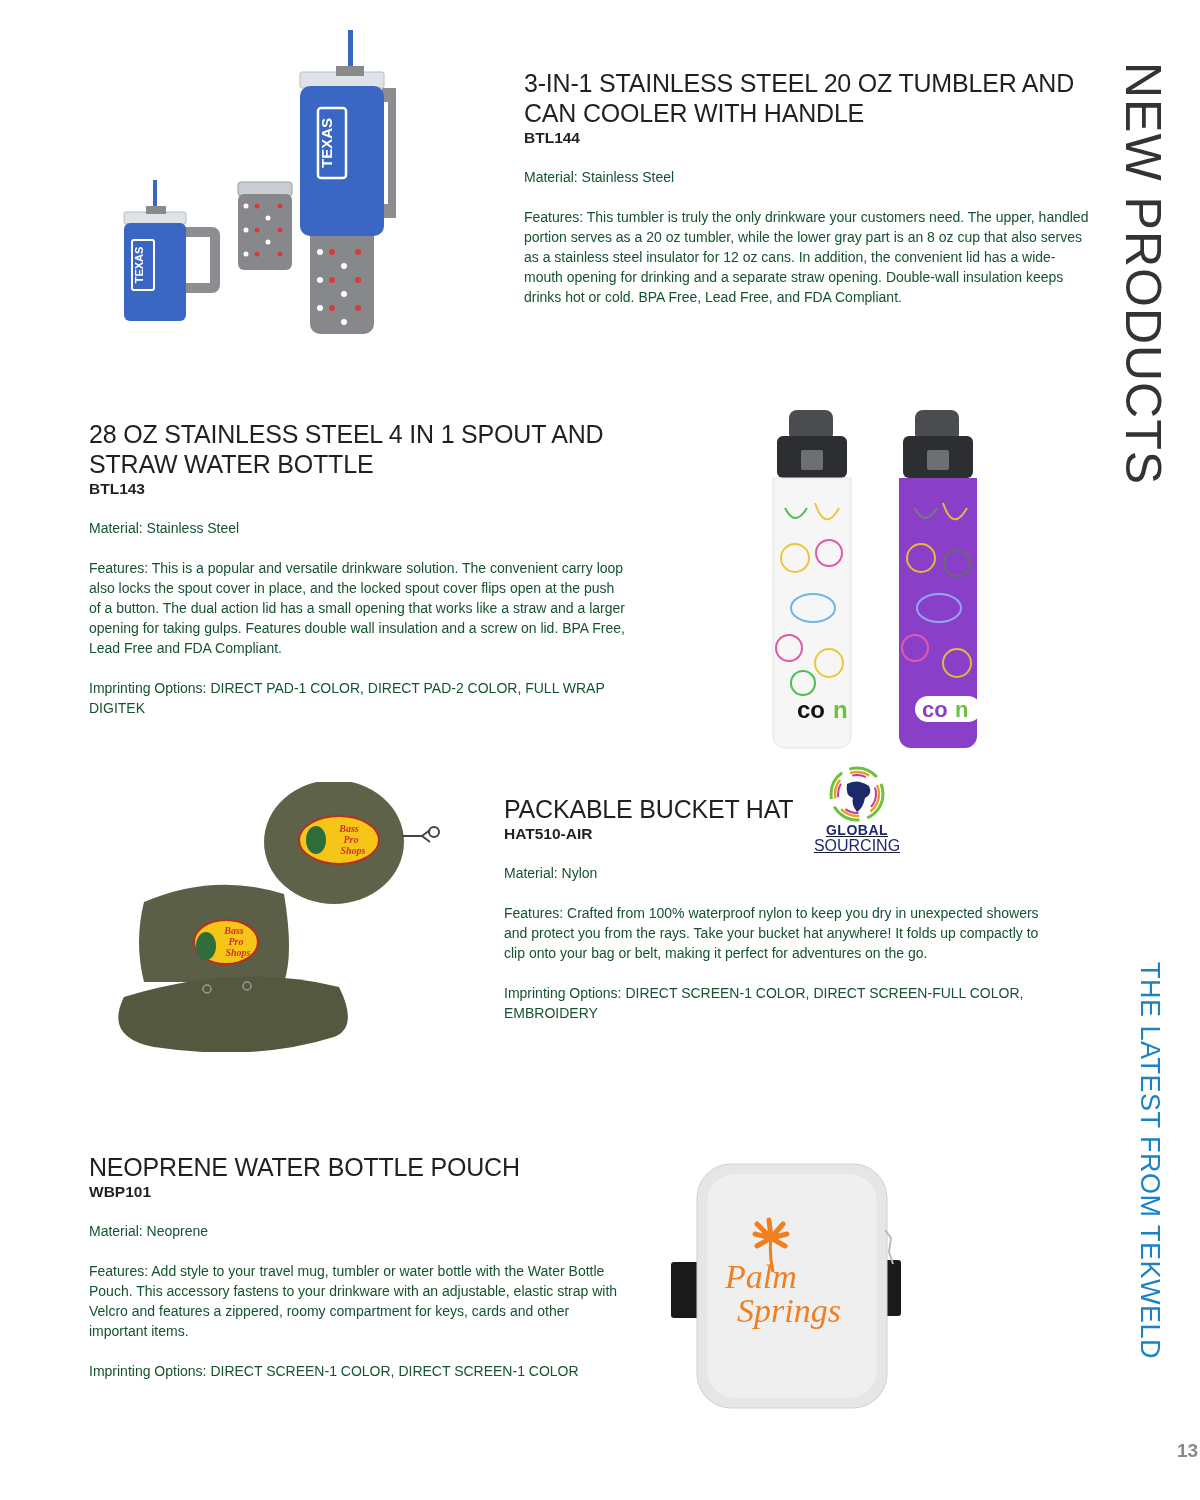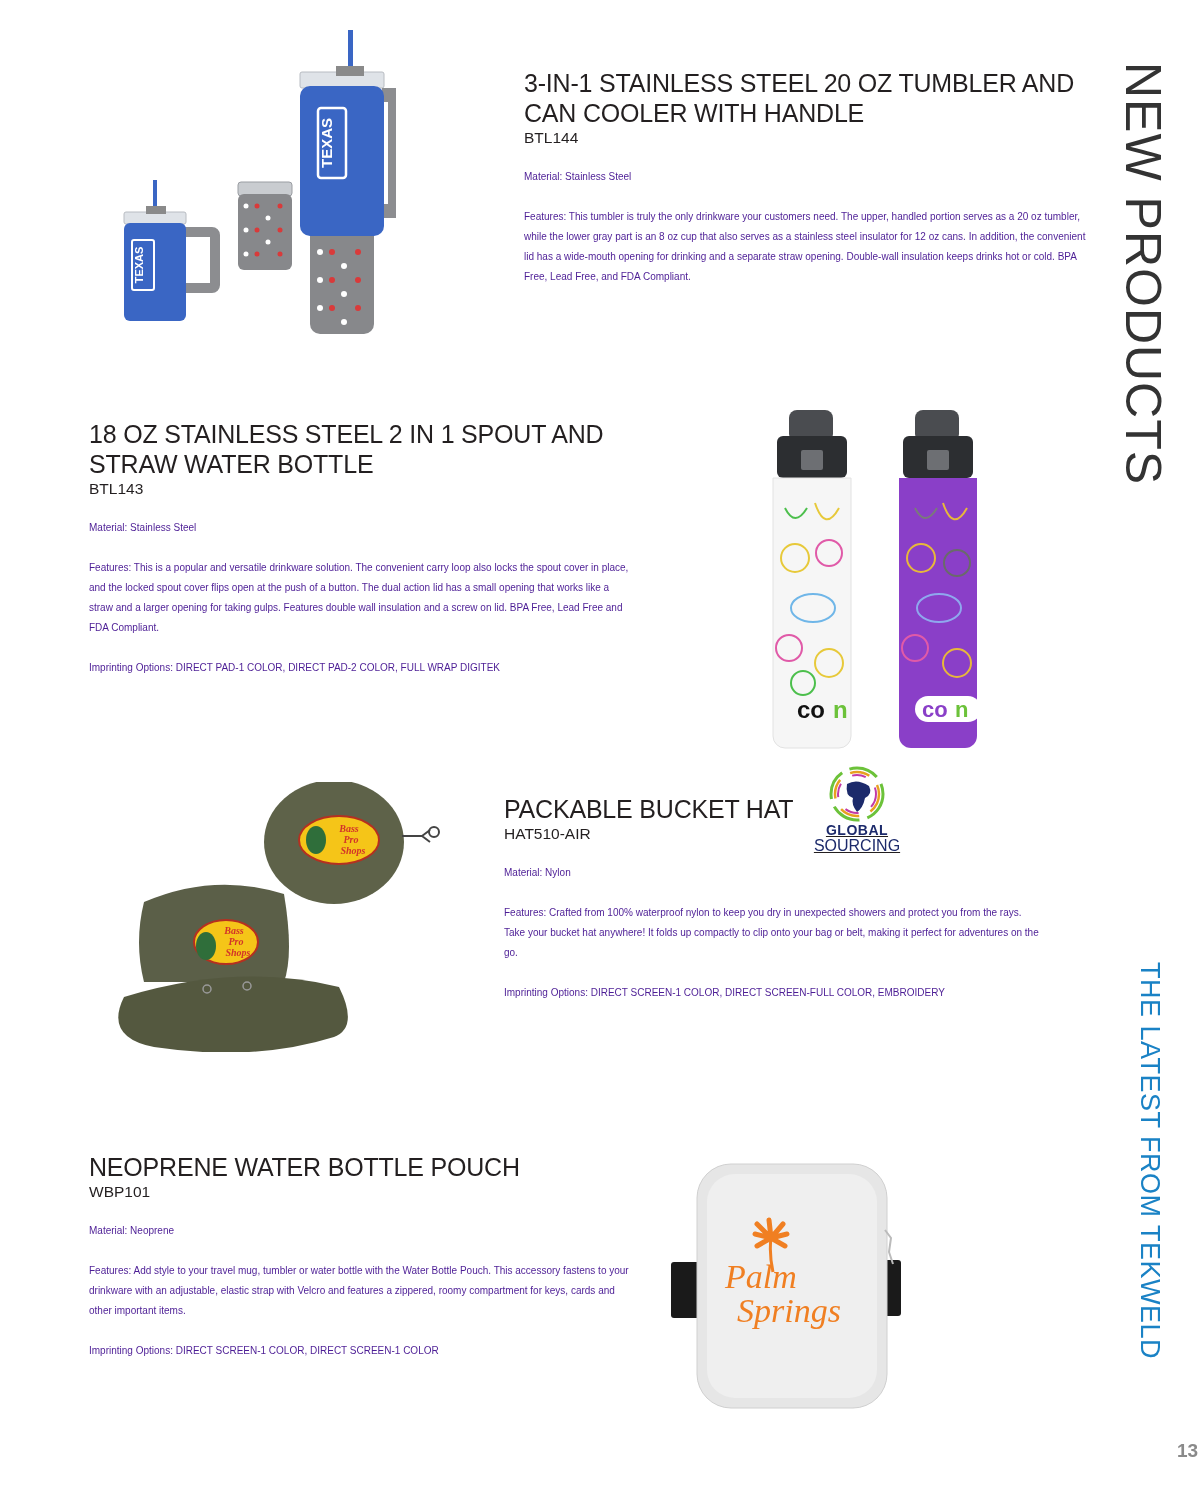--- a/index.html
+++ b/index.html
@@ -1,21 +1,21 @@
 <!DOCTYPE html>
 <html><head>
 <meta charset="utf-8">
 <style>
   html, body { margin: 0; padding: 0; background: #ffffff; }
   body { width: 1200px; height: 1500px; position: relative; overflow: hidden;
          font-family: "Liberation Sans", "DejaVu Sans", sans-serif; color: #231f20; }
   .abs { position: absolute; }
   .product-title { font-size: 25px; line-height: 30px; font-weight: normal; margin: 0; color: #231f20; letter-spacing: -0.2px; }
-  .sku { font-size: 15.5px; line-height: 19px; color: #231f20; }
-  .para { font-size: 10px; line-height: 20px; margin: 0; color: #4c1d95; }
+  .sku { font-size: 15.5px; line-height: 19px; color: #231f20; font-weight: bold; }
+  .para { font-size: 14px; line-height: 20px; margin: 0; color: #14532d; }
   .gap { height: 20px; }
   .side-new { position: absolute; left: 1118px; top: 62px; font-size: 50px; letter-spacing: 1px;
               writing-mode: vertical-rl; color: #333333; font-weight: normal; line-height: 1; }
   .side-latest { position: absolute; left: 1136px; top: 962px; font-size: 27px; letter-spacing: 0.5px;
                  writing-mode: vertical-rl; color: #1a82c5; font-weight: normal; line-height: 1; }
   .page-num { position: absolute; left: 1177px; top: 1440px; font-size: 19px; font-weight: bold; color: #8a8a8a; }
   svg { display: block; }
 </style>
 </head>
 <body>
@@ -90,21 +90,21 @@
   <div class="sku">BTL144</div>
   <div class="gap"></div>
   <p class="para">Material: Stainless Steel</p>
   <div class="gap"></div>
   <p class="para">Features:  This tumbler is truly the only drinkware your customers need. The upper, handled portion serves as a 20 oz tumbler, while the lower gray part is an 8 oz cup that also serves as a stainless steel insulator for 12 oz cans. In addition, the convenient lid has a wide-mouth opening for drinking and a separate straw opening. Double-wall insulation keeps drinks hot or cold. BPA Free, Lead Free, and FDA Compliant.</p>
   <div class="gap"></div>
 </div>
 
 <div class="abs" style="left:89px;top:419px;width:540px;">
   <h2 class="product-title">
-    <span>18 OZ STAINLESS STEEL 2 IN 1 SPOUT AND</span><br>
+    <span>28 OZ STAINLESS STEEL 4 IN 1 SPOUT AND</span><br>
     <span>STRAW WATER BOTTLE</span>
   </h2>
   <div class="sku">BTL143</div>
   <div class="gap"></div>
   <p class="para">Material: Stainless Steel</p>
   <div class="gap"></div>
   <p class="para">Features:  This is a popular and versatile drinkware solution. The convenient carry loop also locks the spout cover in place, and the locked spout cover flips open at the push of a button. The dual action lid has a small opening that works like a straw and a larger opening for taking gulps. Features double wall insulation and a screw on lid. BPA Free, Lead Free and FDA Compliant.</p>
   <div class="gap"></div>
   <p class="para">Imprinting Options: DIRECT PAD-1 COLOR, DIRECT PAD-2 COLOR, FULL WRAP DIGITEK</p>
 </div>

